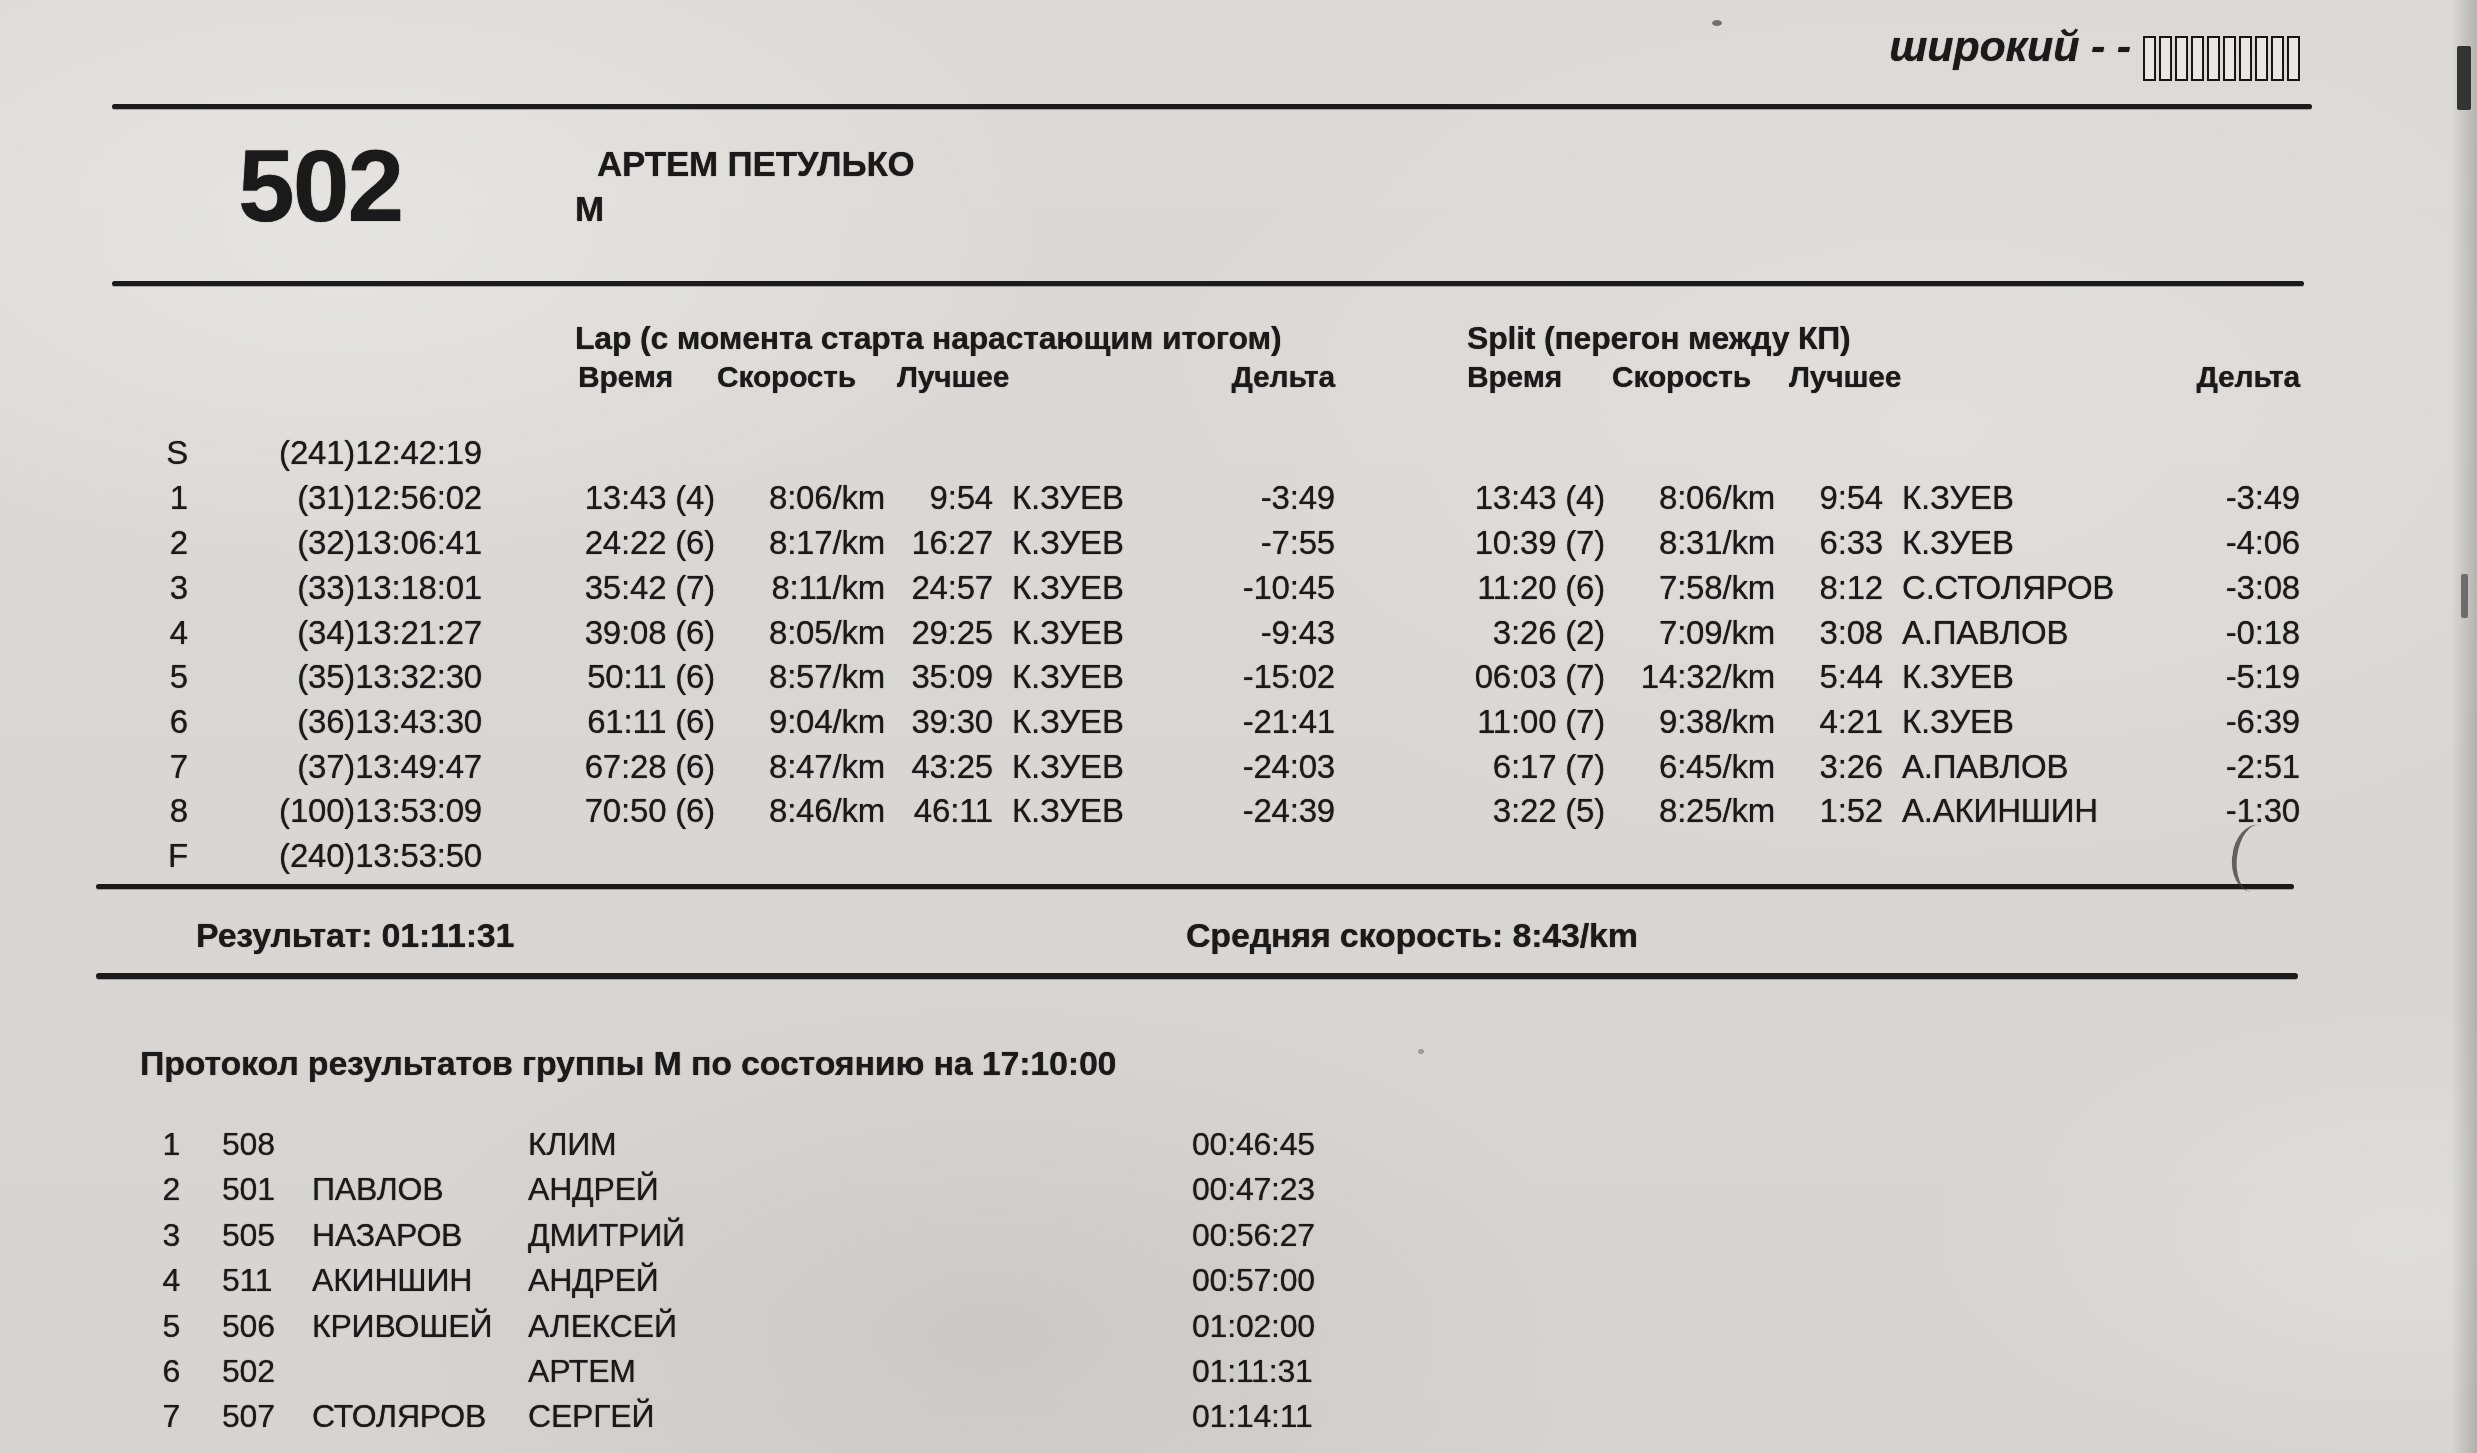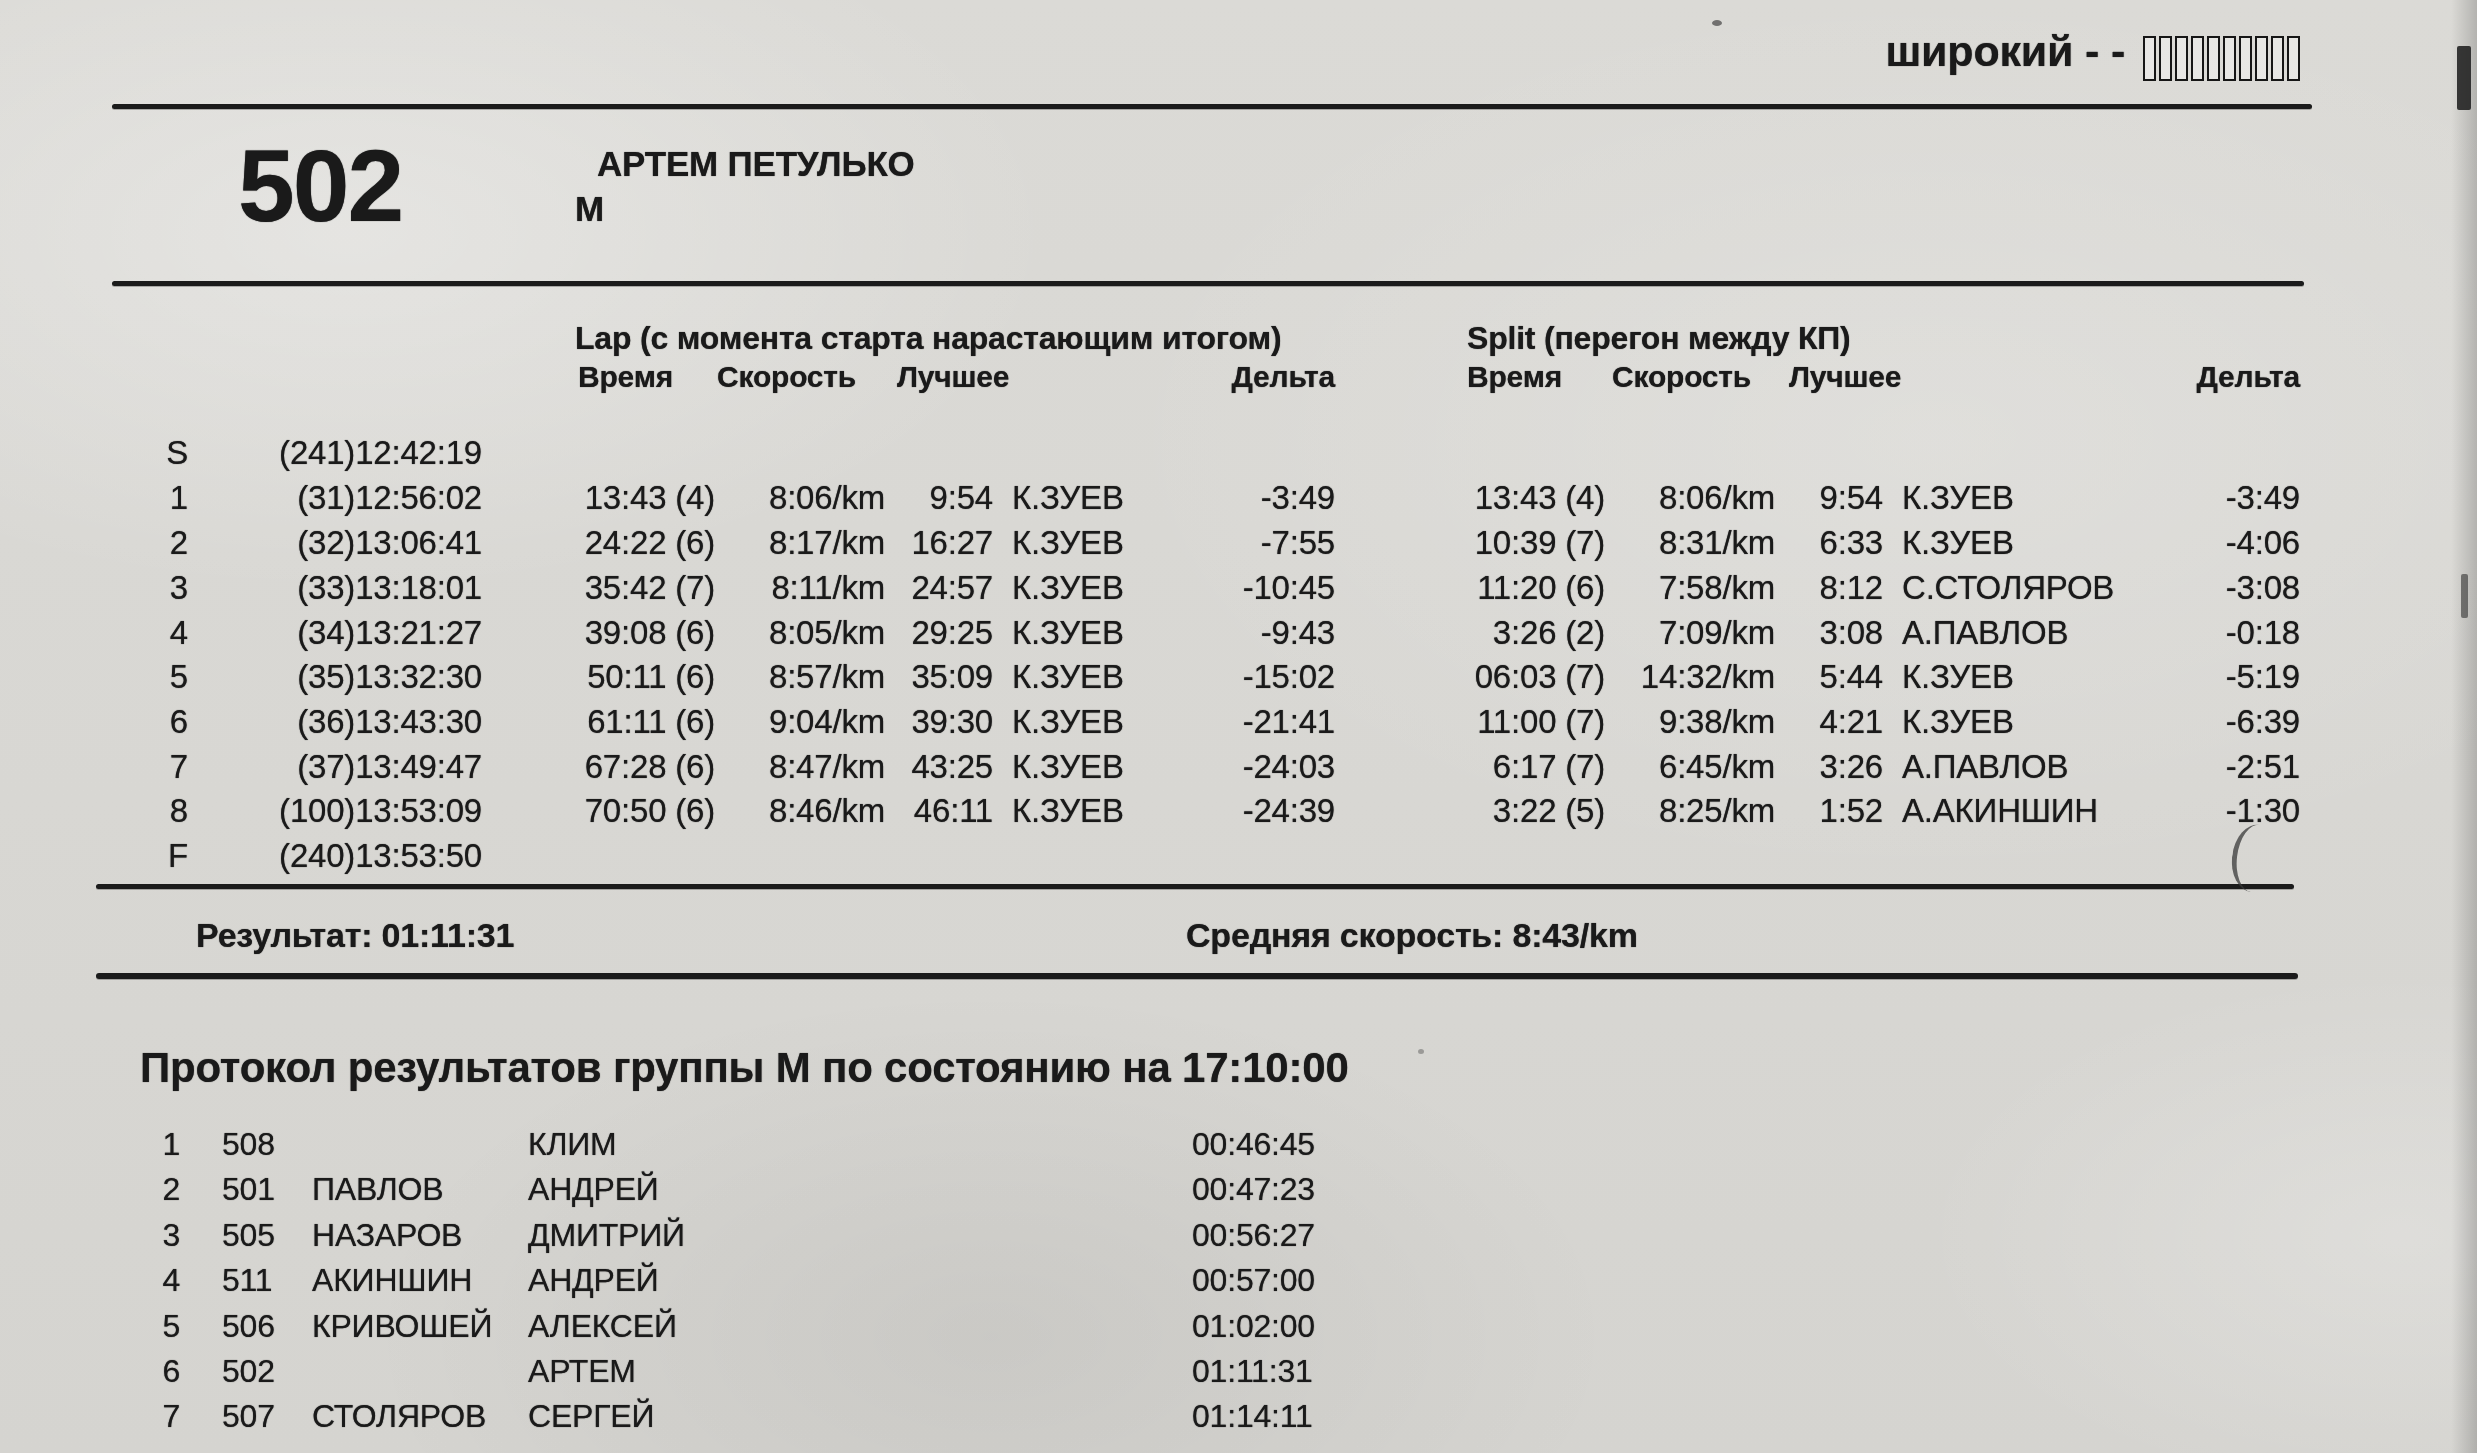--- a/index.html
+++ b/index.html
@@ -11,21 +11,21 @@
       radial-gradient(1400px 760px at 78% 30%, rgba(255,255,255,.16), transparent 60%),
       radial-gradient(900px 500px at 40% 92%, rgba(0,0,0,.055), transparent 70%),
       radial-gradient(700px 380px at 97% 85%, rgba(255,255,255,.20), transparent 70%),
       linear-gradient(180deg,#dbdad6 0%,#d8d7d3 55%,#d5d4d0 100%);
   }
   .ink{text-shadow:0 0 1px rgba(15,15,15,.8);letter-spacing:-.2px;}
   .abs{position:absolute;}
   .rule{position:absolute;height:5px;background:#1b1b1b;border-radius:3px;box-shadow:0 1px 0 rgba(0,0,0,.25);}
 
   
-  .corner{position:absolute;top:22px;right:177px;display:flex;align-items:center;gap:18px;}
+  .corner{position:absolute;top:22px;right:177px;display:flex;gap:12px;font-style:italic;}
   .corner-label{font-size:43px;font-weight:700;}
   .barcode{display:flex;gap:3px;align-items:flex-end;margin-top:14px;}
   .bar{width:9px;height:41px;border:2px solid #161616;background:rgba(255,255,255,.35);}
   .bib{left:238px;top:128px;font-size:102px;font-weight:700;letter-spacing:-2px;}
   .runner-name{left:597px;top:144px;font-size:35px;font-weight:700;}
   .runner-group{left:575px;top:189px;font-size:35px;font-weight:700;}
 
   
   .sec-title{top:320px;font-size:32px;font-weight:700;}
   .hdr{top:360px;font-size:30px;font-weight:700;}
@@ -43,21 +43,21 @@
   .c-ss{left:1623px;width:152px;}
   .c-sb{left:1783px;width:100px;}
   .c-sbn{left:1902px;width:290px;}
   .c-sd{left:2145px;width:155px;}
 
   
   .result{left:196px;top:916px;font-size:34px;font-weight:700;}
   .avg{left:1186px;top:916px;font-size:34px;font-weight:700;}
 
   
-  .p-title{left:140px;top:1044px;font-size:42px;font-weight:700;}
+  .p-title{left:140px;top:1044px;font-size:34px;font-weight:700;}
   .prow{position:absolute;left:0;width:2477px;height:44px;font-size:32px;}
   .p-place{left:128px;width:52px;}
   .p-bib{left:222px;width:90px;}
   .p-surname{left:312px;width:420px;}
   .p-name{left:528px;width:420px;}
   .p-time{left:1192px;width:260px;}
 
   
   .edge-shade{position:absolute;right:0;top:0;width:26px;height:100%;
     background:linear-gradient(to right,transparent,rgba(0,0,0,.18));}

